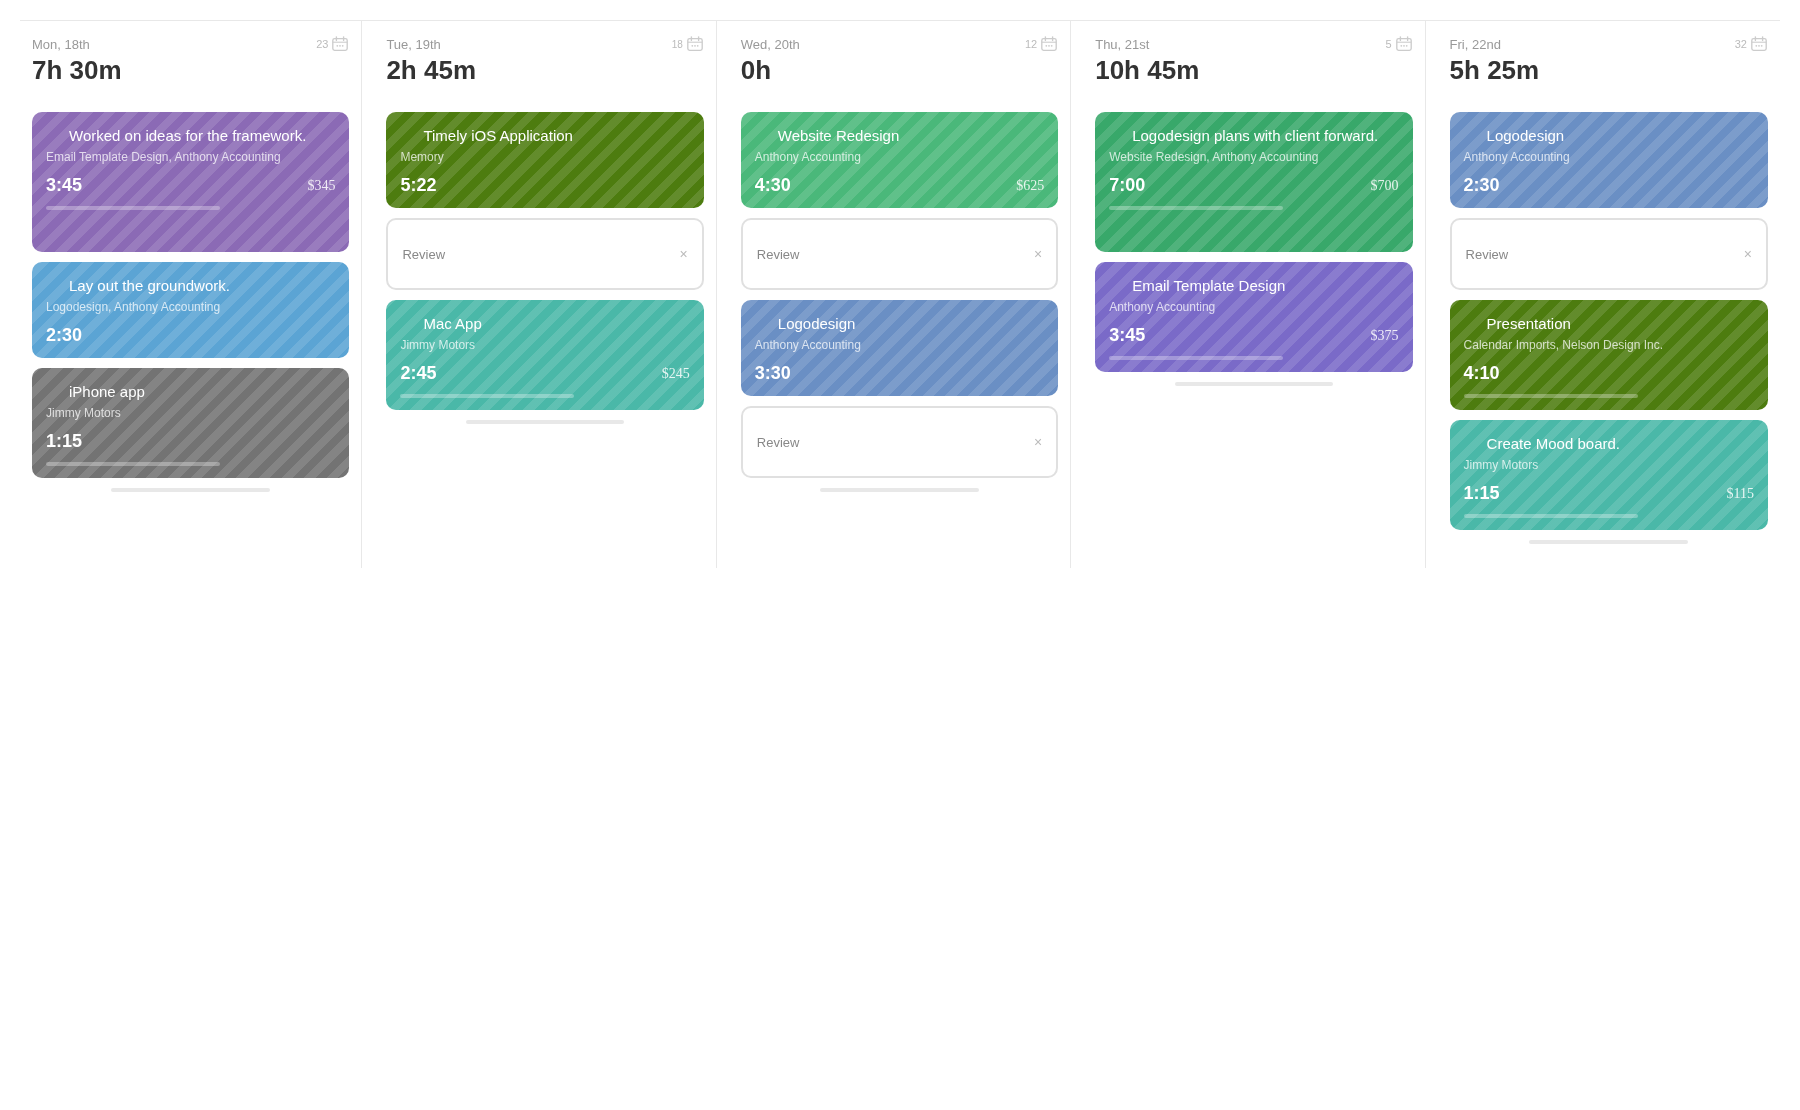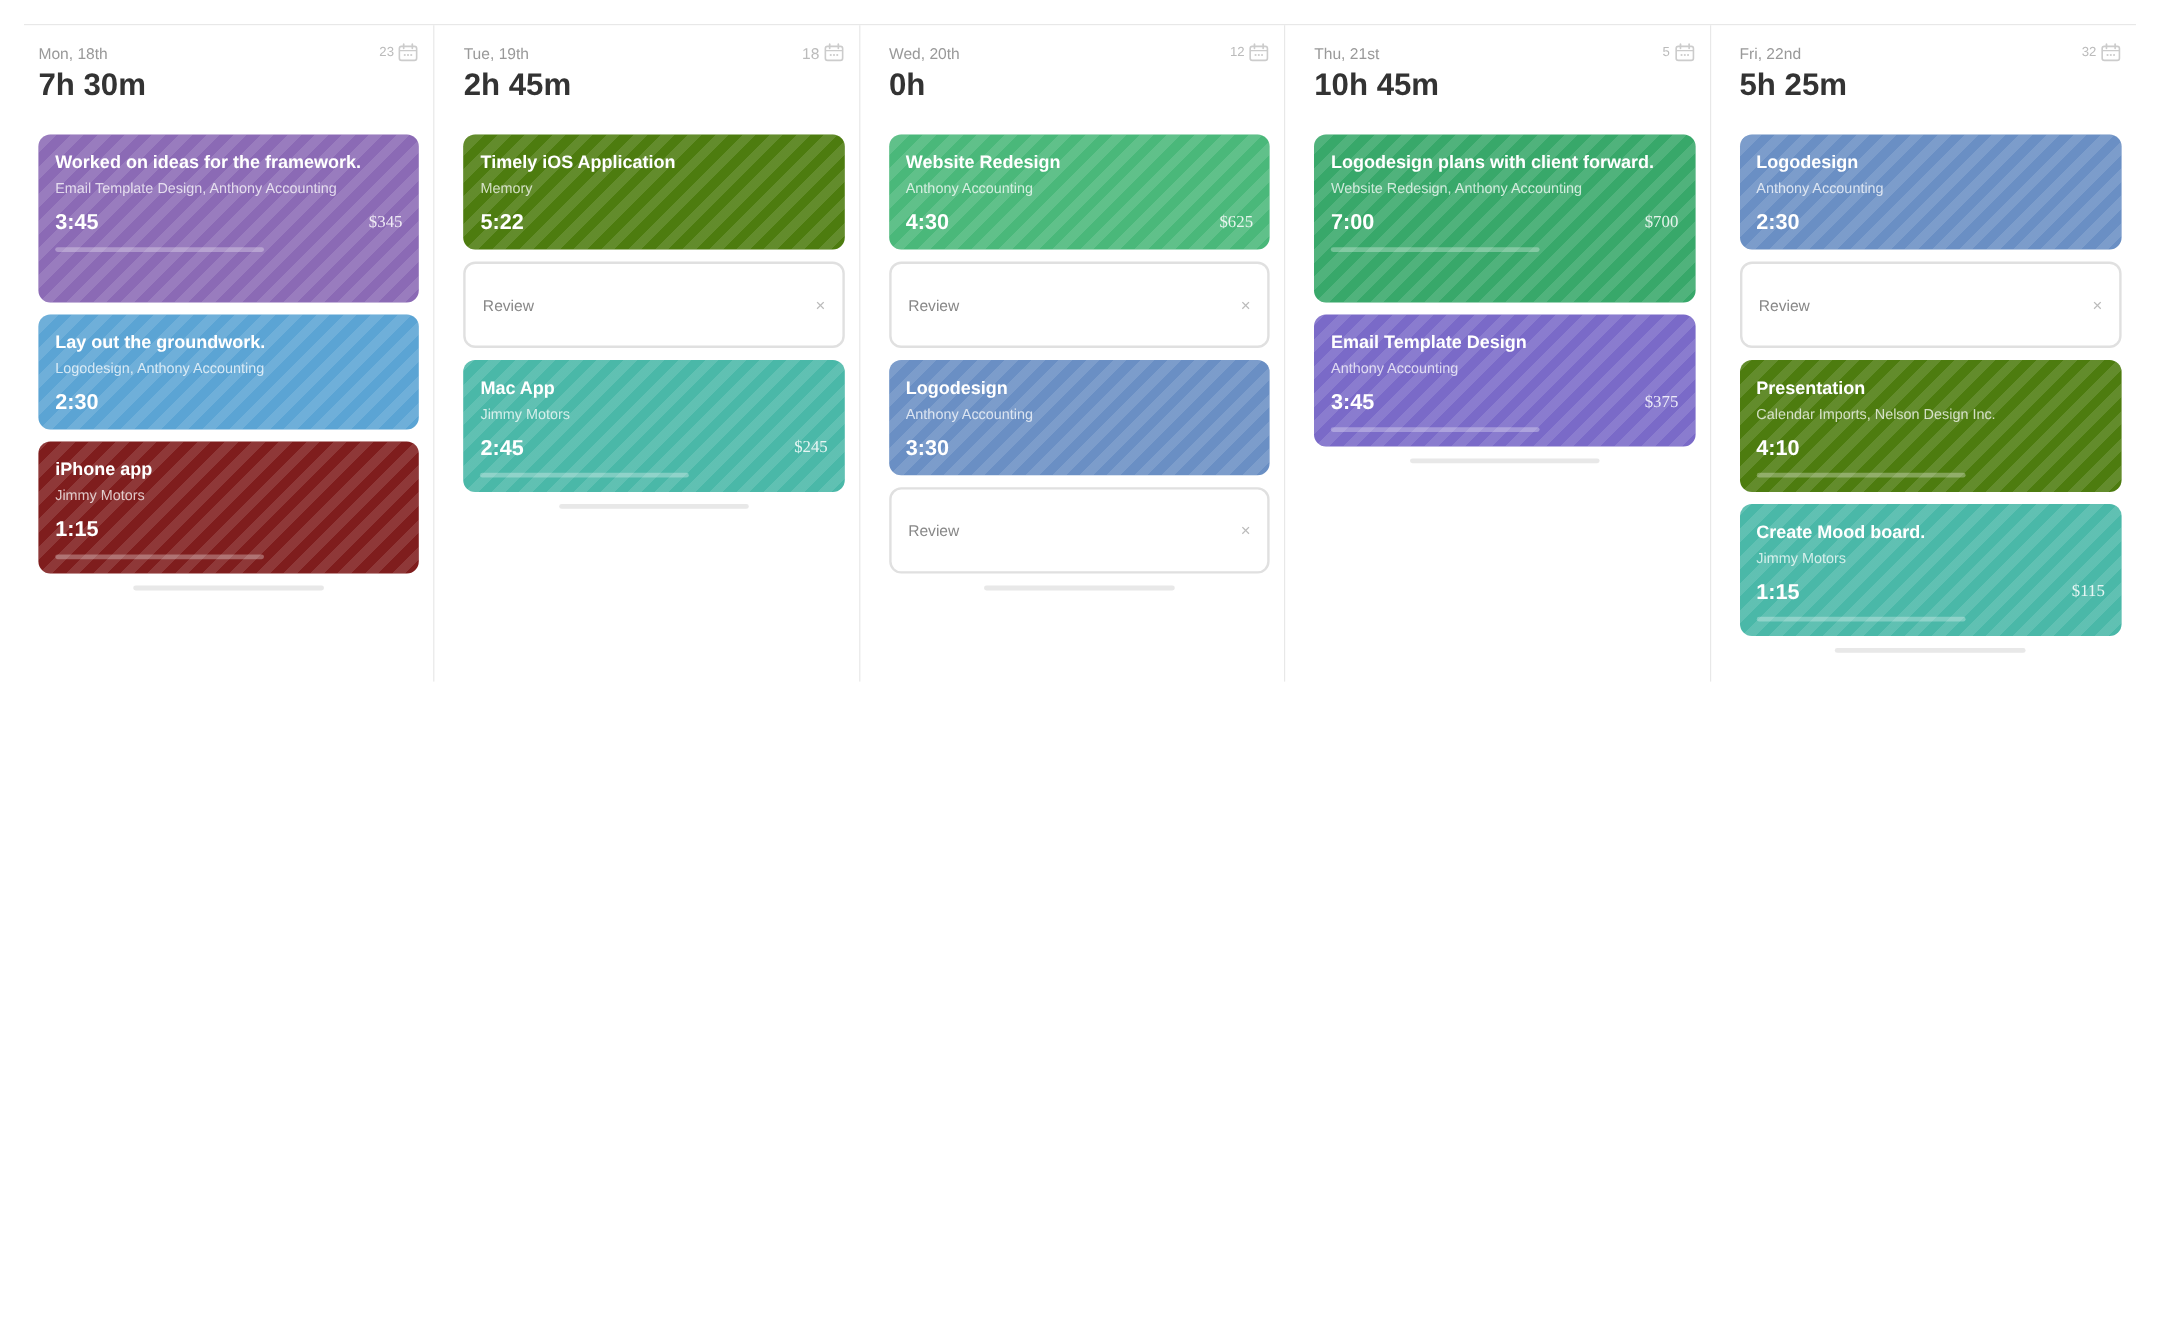--- a/index.html
+++ b/index.html
@@ -48,24 +48,25 @@
     .card {
       border-radius: 10px;
       padding: 14px 14px 12px 14px;
       margin-bottom: 10px;
       position: relative;
       overflow: hidden;
       min-height: 90px;
     }
     .card-title {
       font-size: 15px;
-      font-weight: 700;
+      font-weight: 400;
       color: #fff;
       margin-bottom: 4px;
       line-height: 1.3;
+      margin-left: 23px;
     }
     .card-subtitle {
       font-size: 12px;
       color: rgba(255,255,255,0.75);
       margin-bottom: 10px;
       line-height: 1.3;
     }
     .card-footer {
       display: flex;
       justify-content: space-between;
@@ -100,21 +101,21 @@
         transparent,
         transparent 8px,
         rgba(255,255,255,0.12) 8px,
         rgba(255,255,255,0.12) 16px
       );
       pointer-events: none;
     }
     
     .card-purple { background-color: #8b6ab5; }
     .card-blue { background-color: #5ba4d4; }
-    .card-orange { background-color: #7f1d1d; }
+    .card-orange { background-color: #737373; }
     .card-pink { background-color: #4d7c0f; }
     .card-green { background-color: #4ab87a; }
     .card-teal { background-color: #4ab8a8; }
     .card-steel { background-color: #6a8fc4; padding-left: 14px; }
     .card-violet { background-color: #7a6ac8; }
     .card-green2 { background-color: #38a86a; }
     
     .review-section {
       background: #fff;
       border: 2px solid #e0e0e0;
@@ -216,21 +217,21 @@
       </div>
       <div class="col-scrollbar"></div>
     </div>
     <div class="day-column">
       <div class="day-header">
         <div class="day-date">
           <div class="day-date-left">
             <span style="color: rgb(153, 153, 153); font-size: 13px;">Tue, 19th</span>
           </div>
           <div class="badge-icon">
-            <span style="font-size: 13px; color: rgb(187, 187, 187); margin-left: auto;">18</span>
+            <span style="font-size: 10px; color: rgb(187, 187, 187); margin-left: auto;">18</span>
             <svg viewBox="0 0 20 20" fill="#ccc">
               <rect x="2" y="4" width="16" height="13" rx="2" fill="none" stroke="#ccc" stroke-width="1.5"></rect>
     <line x1="2" y1="8" x2="18" y2="8" stroke="#ccc" stroke-width="1.2"></line>
     <line x1="6" y1="2" x2="6" y2="6" stroke="#ccc" stroke-width="1.5" stroke-linecap="round"></line>
     <line x1="14" y1="2" x2="14" y2="6" stroke="#ccc" stroke-width="1.5" stroke-linecap="round"></line>
     <circle cx="7" cy="12" r="1" fill="#ccc"></circle>
     <circle cx="10" cy="12" r="1" fill="#ccc"></circle>
     <circle cx="13" cy="12" r="1" fill="#ccc"></circle>
             </svg>
           </div>

